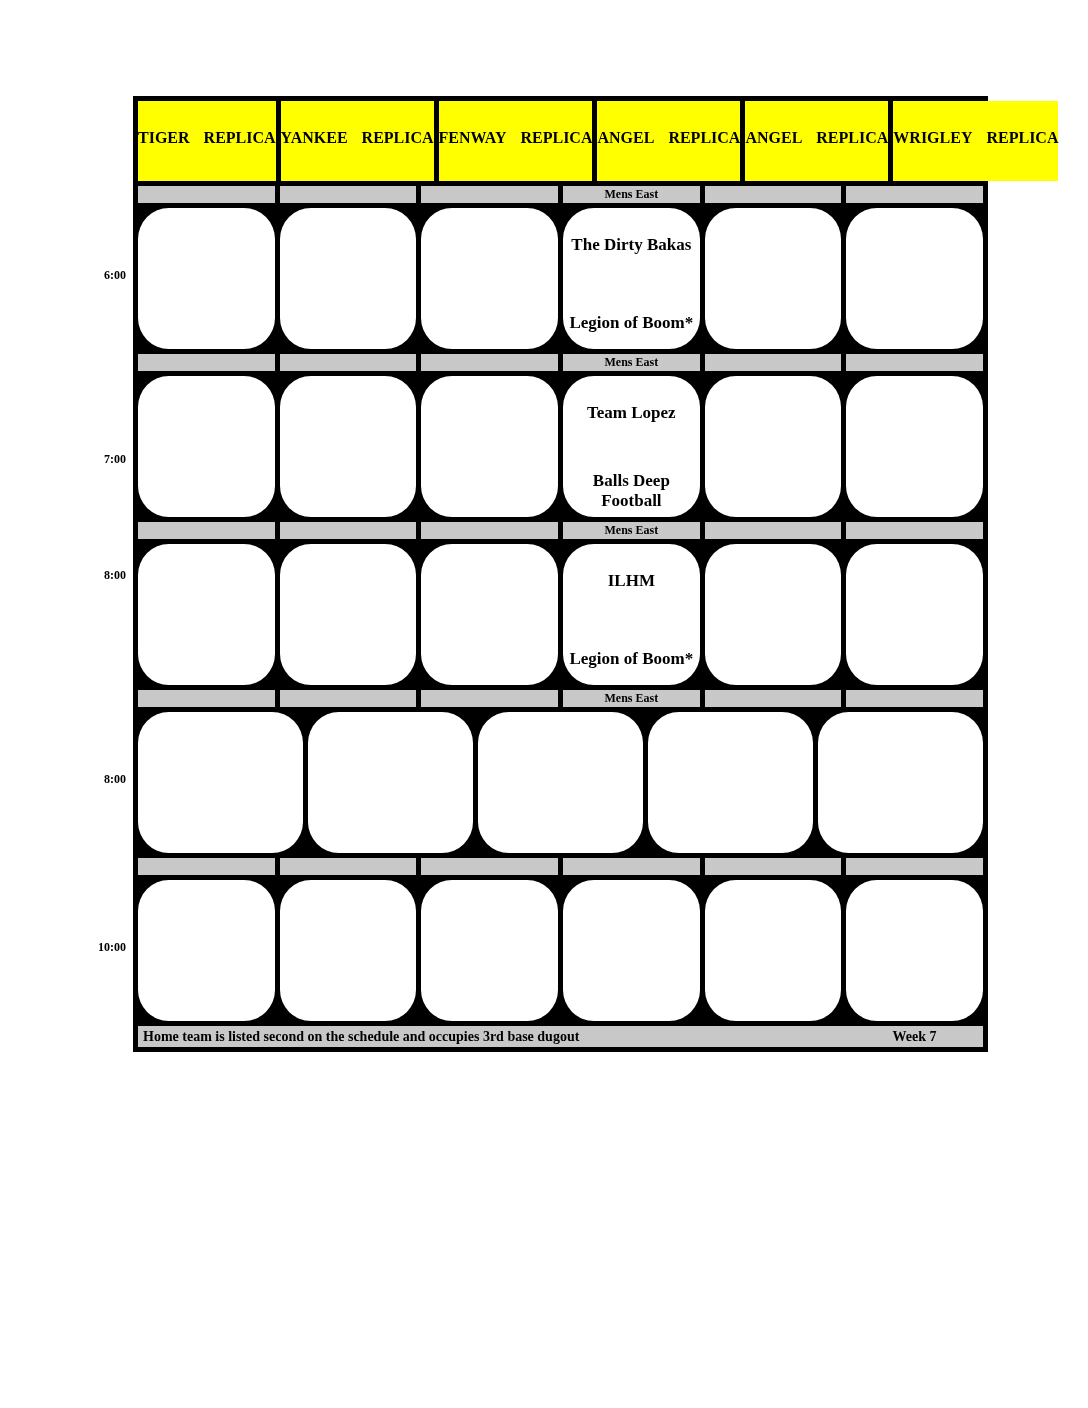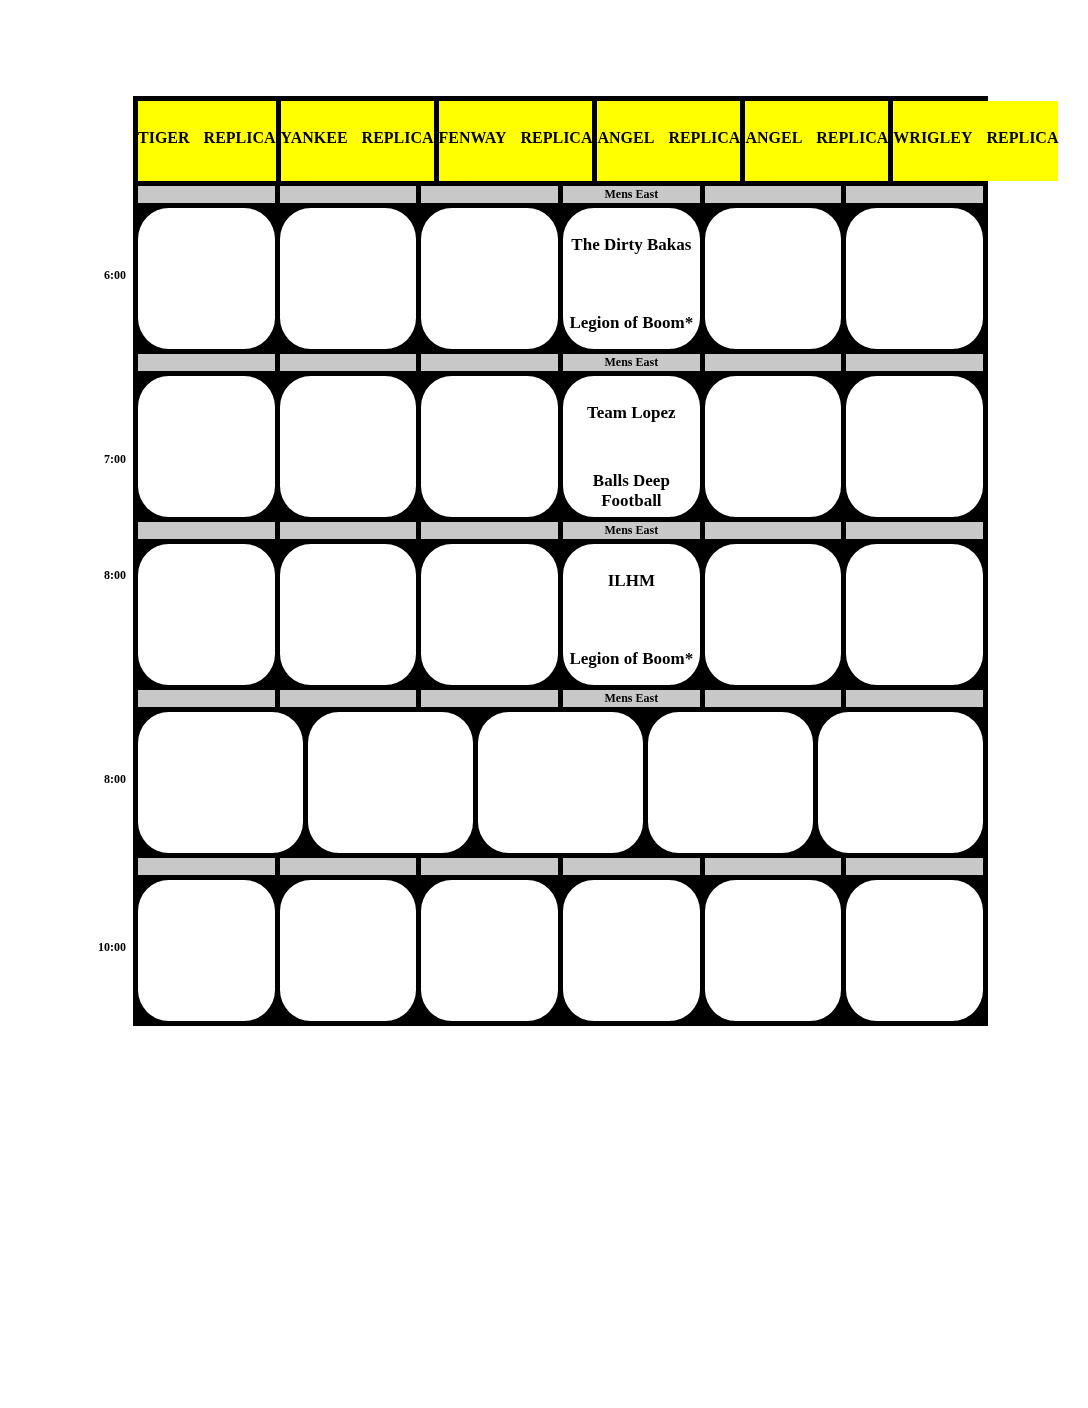--- a/index.html
+++ b/index.html
@@ -257,14 +257,18 @@
     <div class="game-cell">
       <span class="team away"></span>
       <span class="team home"></span>
     </div>
     <div class="game-cell">
       <span class="team away"></span>
       <span class="team home"></span>
     </div>
   </div>
 
+  <div class="footer-row">
+    <span class="footer-note">Home team is listed second on the schedule and occupies 3rd base dugout</span>
+    <span class="week-label">Week 7</span>
+  </div>
 
 </div>
 
 </body></html>

